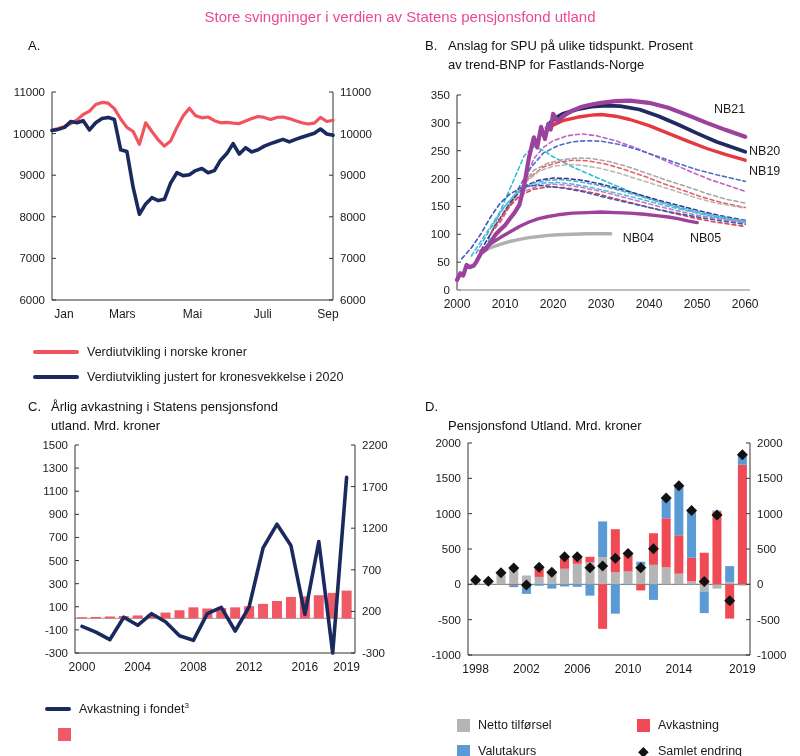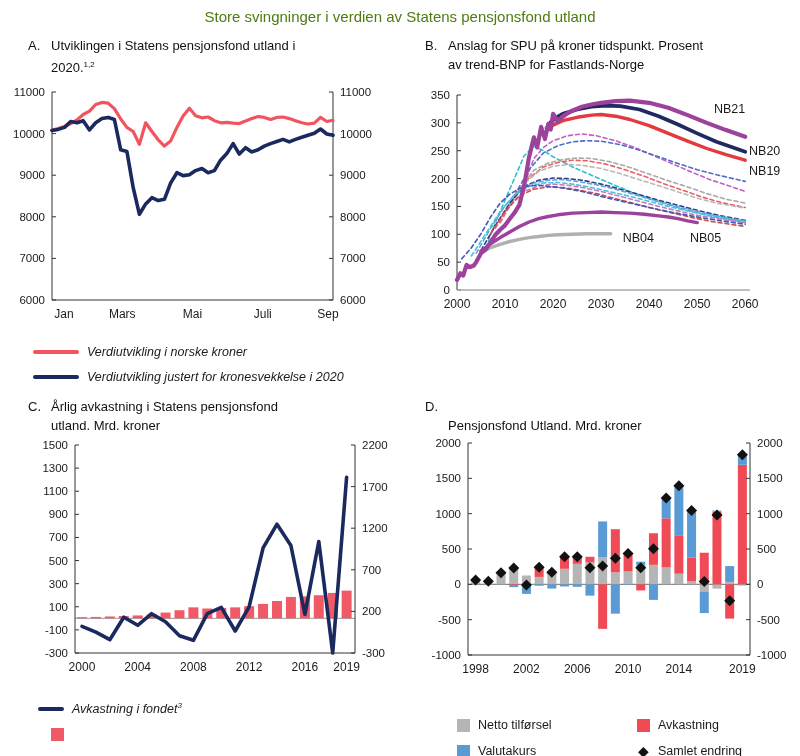--- a/index.html
+++ b/index.html
@@ -1,24 +1,24 @@
 <!DOCTYPE html>
 <html><head>
 <meta charset="utf-8">
 <style>
   html,body{margin:0;padding:0;background:#ffffff;}
   #page{position:relative;width:800px;height:756px;background:#fff;
         font-family:"Liberation Sans","DejaVu Sans",sans-serif;color:#1a1a1a;overflow:hidden;}
   #fig{position:absolute;left:0;top:0;}
   .abs{position:absolute;}
-  .main-title{left:0;top:8px;width:800px;text-align:center;font-size:15px;color:#4d7c0f;}
+  .main-title{left:0;top:8px;width:800px;text-align:center;font-size:15px;color:#ec4899;}
   .panel-title{display:flex;gap:7px;font-size:13px;line-height:19px;color:#111;}
   .panel-title .letter{flex:0 0 16px;}
   sup{font-size:8px;}
-  .legend{display:flex;flex-direction:column;gap:7px;font-size:12.5px;font-style:italic;}
+  .legend{display:flex;flex-direction:column;gap:7px;font-size:12.5px;}
   .legend-row{display:flex;align-items:center;gap:8px;height:18px;}
   .sw-line{width:46px;height:4px;border-radius:2px;flex:0 0 46px;}
   .sw-line.short{width:26px;flex:0 0 26px;}
   .sw-sq{width:13px;height:13px;flex:0 0 13px;}
   .sw-dia{font-size:14px;line-height:13px;color:#111;flex:0 0 13px;text-align:center;}
   .legend-grid{display:grid;grid-template-columns:180px auto;grid-auto-rows:26px;font-size:12.5px;margin-top:12px;}
   .legend-grid .legend-row{height:26px;gap:8px;}
   text{font-family:"Liberation Sans","DejaVu Sans",sans-serif;}
 </style>
 </head>
@@ -303,27 +303,25 @@
         <text x="628.0540540540542" y="673" text-anchor="middle" font-size="12" fill="#1a1a1a">2010</text>
         <text x="678.8648648648655" y="673" text-anchor="middle" font-size="12" fill="#1a1a1a">2014</text>
         <text x="742.3783783783795" y="673" text-anchor="middle" font-size="12" fill="#1a1a1a">2019</text>
       </g>
   </svg>
 
   <div class="abs main-title">Store svingninger i verdien av Statens pensjonsfond utland</div>
 
   <div class="abs panel-title" style="left:28px;top:36px;width:350px;">
     <span class="letter">A.</span>
-    <span><span>Utviklingen i Statens pensjonsfond utland i</span><br>
-      <span>2020.</span><sup>1,2</sup></span>
   </div>
 
   <div class="abs panel-title" style="left:425px;top:36px;width:350px;">
     <span class="letter">B.</span>
-    <span><span>Anslag for SPU på kroner tidspunkt. Prosent</span><br>
+    <span><span>Anslag for SPU på ulike tidspunkt. Prosent</span><br>
       <span>av trend-BNP for Fastlands-Norge</span></span>
   </div>
 
   <div class="abs panel-title" style="left:28px;top:397px;width:350px;">
     <span class="letter">C.</span>
     <span><span>Årlig avkastning i Statens pensjonsfond</span><br>
       <span>utland. Mrd. kroner</span></span>
   </div>
 
   <div class="abs panel-title" style="left:425px;top:397px;width:350px;">
@@ -336,21 +334,21 @@
     <div class="legend-row">
       <span class="sw-line" style="background:#f2545f"></span>
       <span>Verdiutvikling i norske kroner</span>
     </div>
     <div class="legend-row">
       <span class="sw-line" style="background:#1b2a5e"></span>
       <span>Verdiutvikling justert for kronesvekkelse i 2020</span>
     </div>
   </div>
 
-  <div class="abs legend" style="left:38px;top:700px;">
+  <div class="abs legend" style="left:45px;top:700px;">
     <div class="legend-row">
       <span class="sw-line short" style="background:#1b2a5e"></span>
       <span><span>Avkastning i fondet</span><sup>3</sup></span>
     </div>
     <div class="legend-row">
       <span class="sw-sq" style="background:#f05a66;margin-left:13px;"></span>
     </div>
   </div>
 
   <div class="abs legend-grid" style="left:457px;top:700px;width:330px;">

